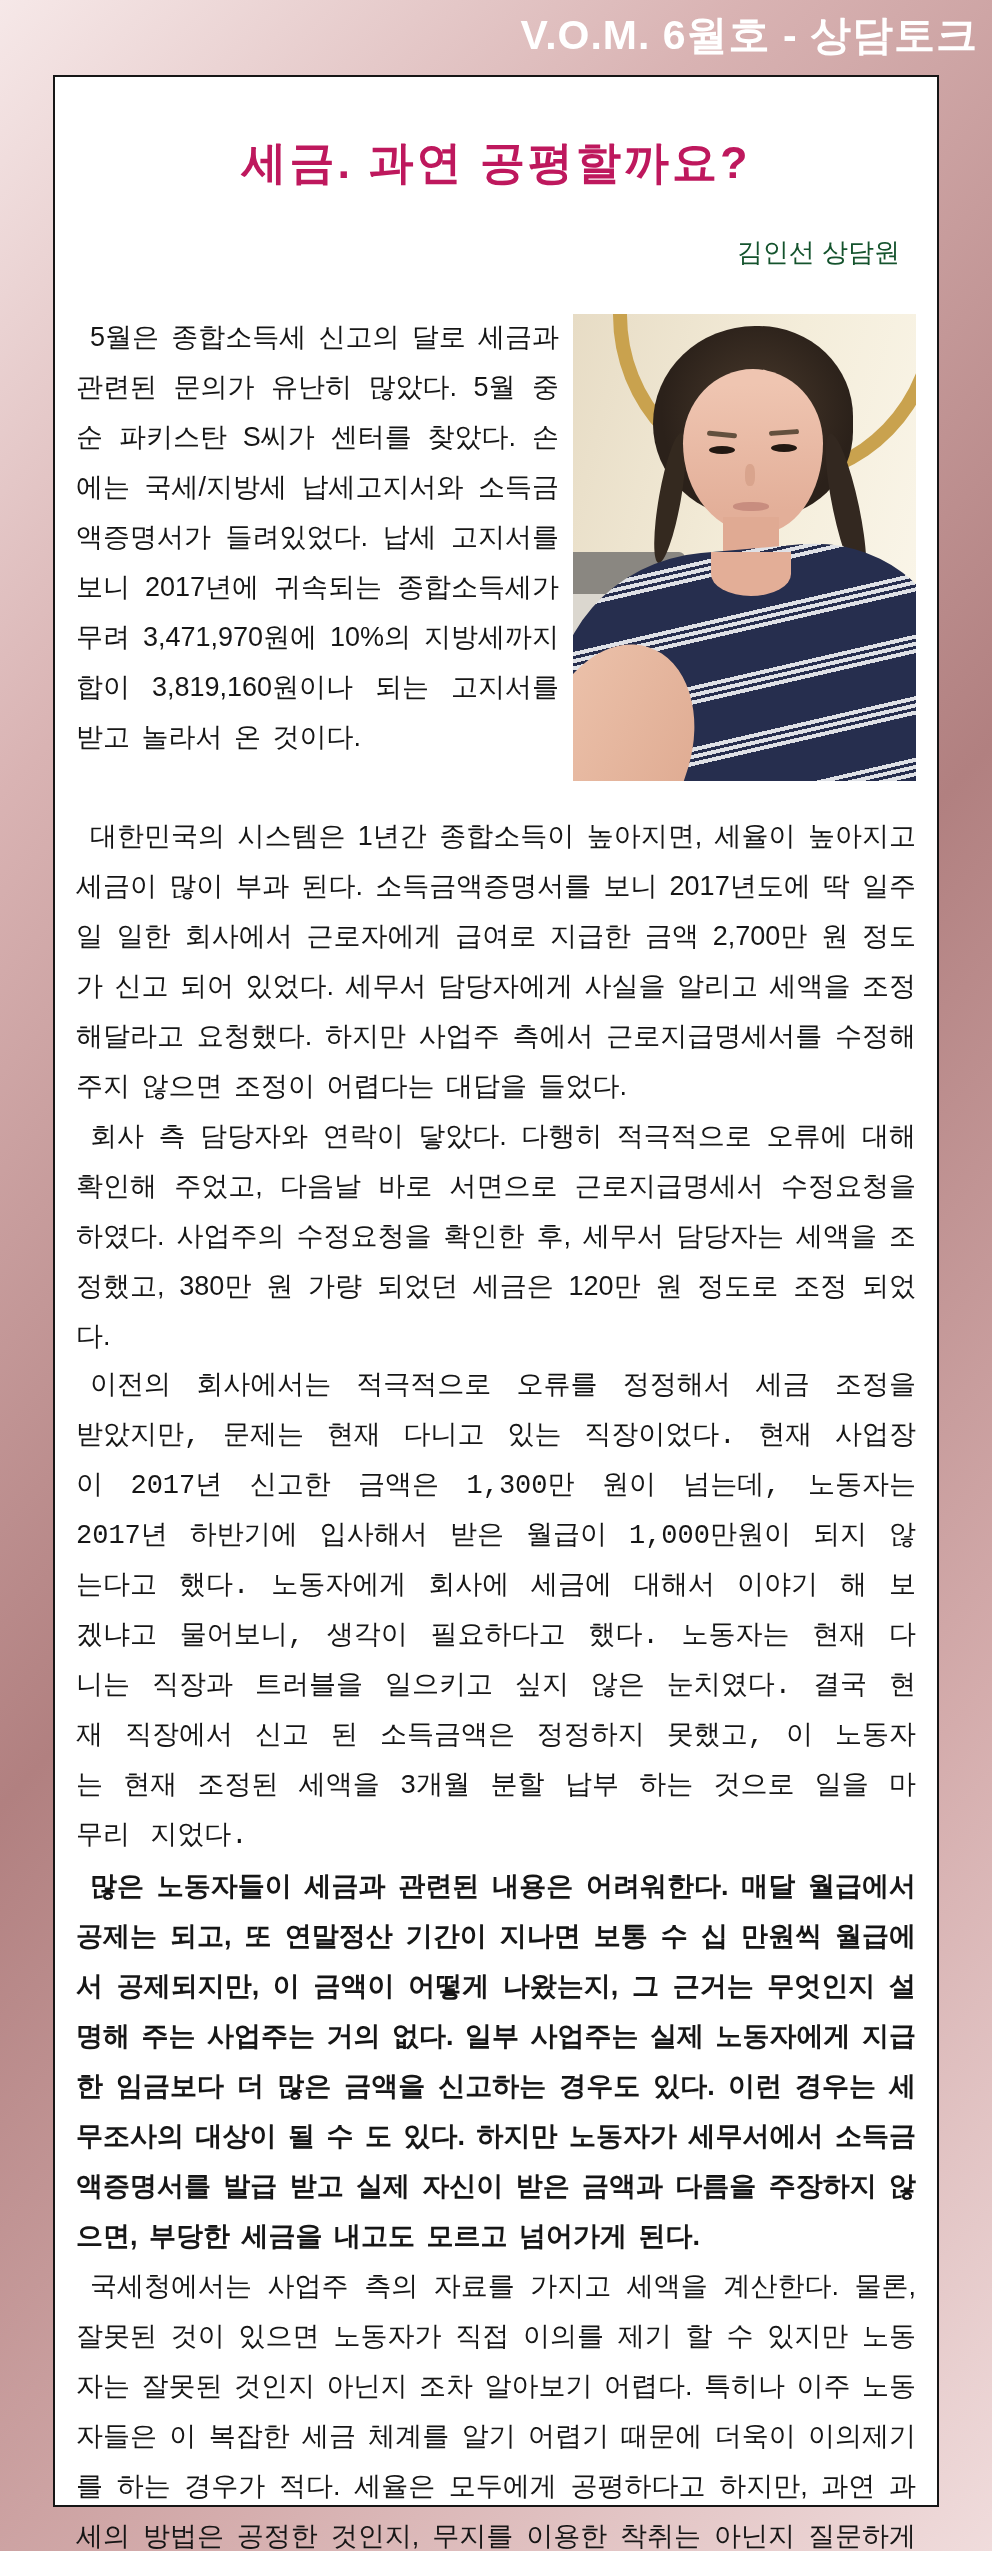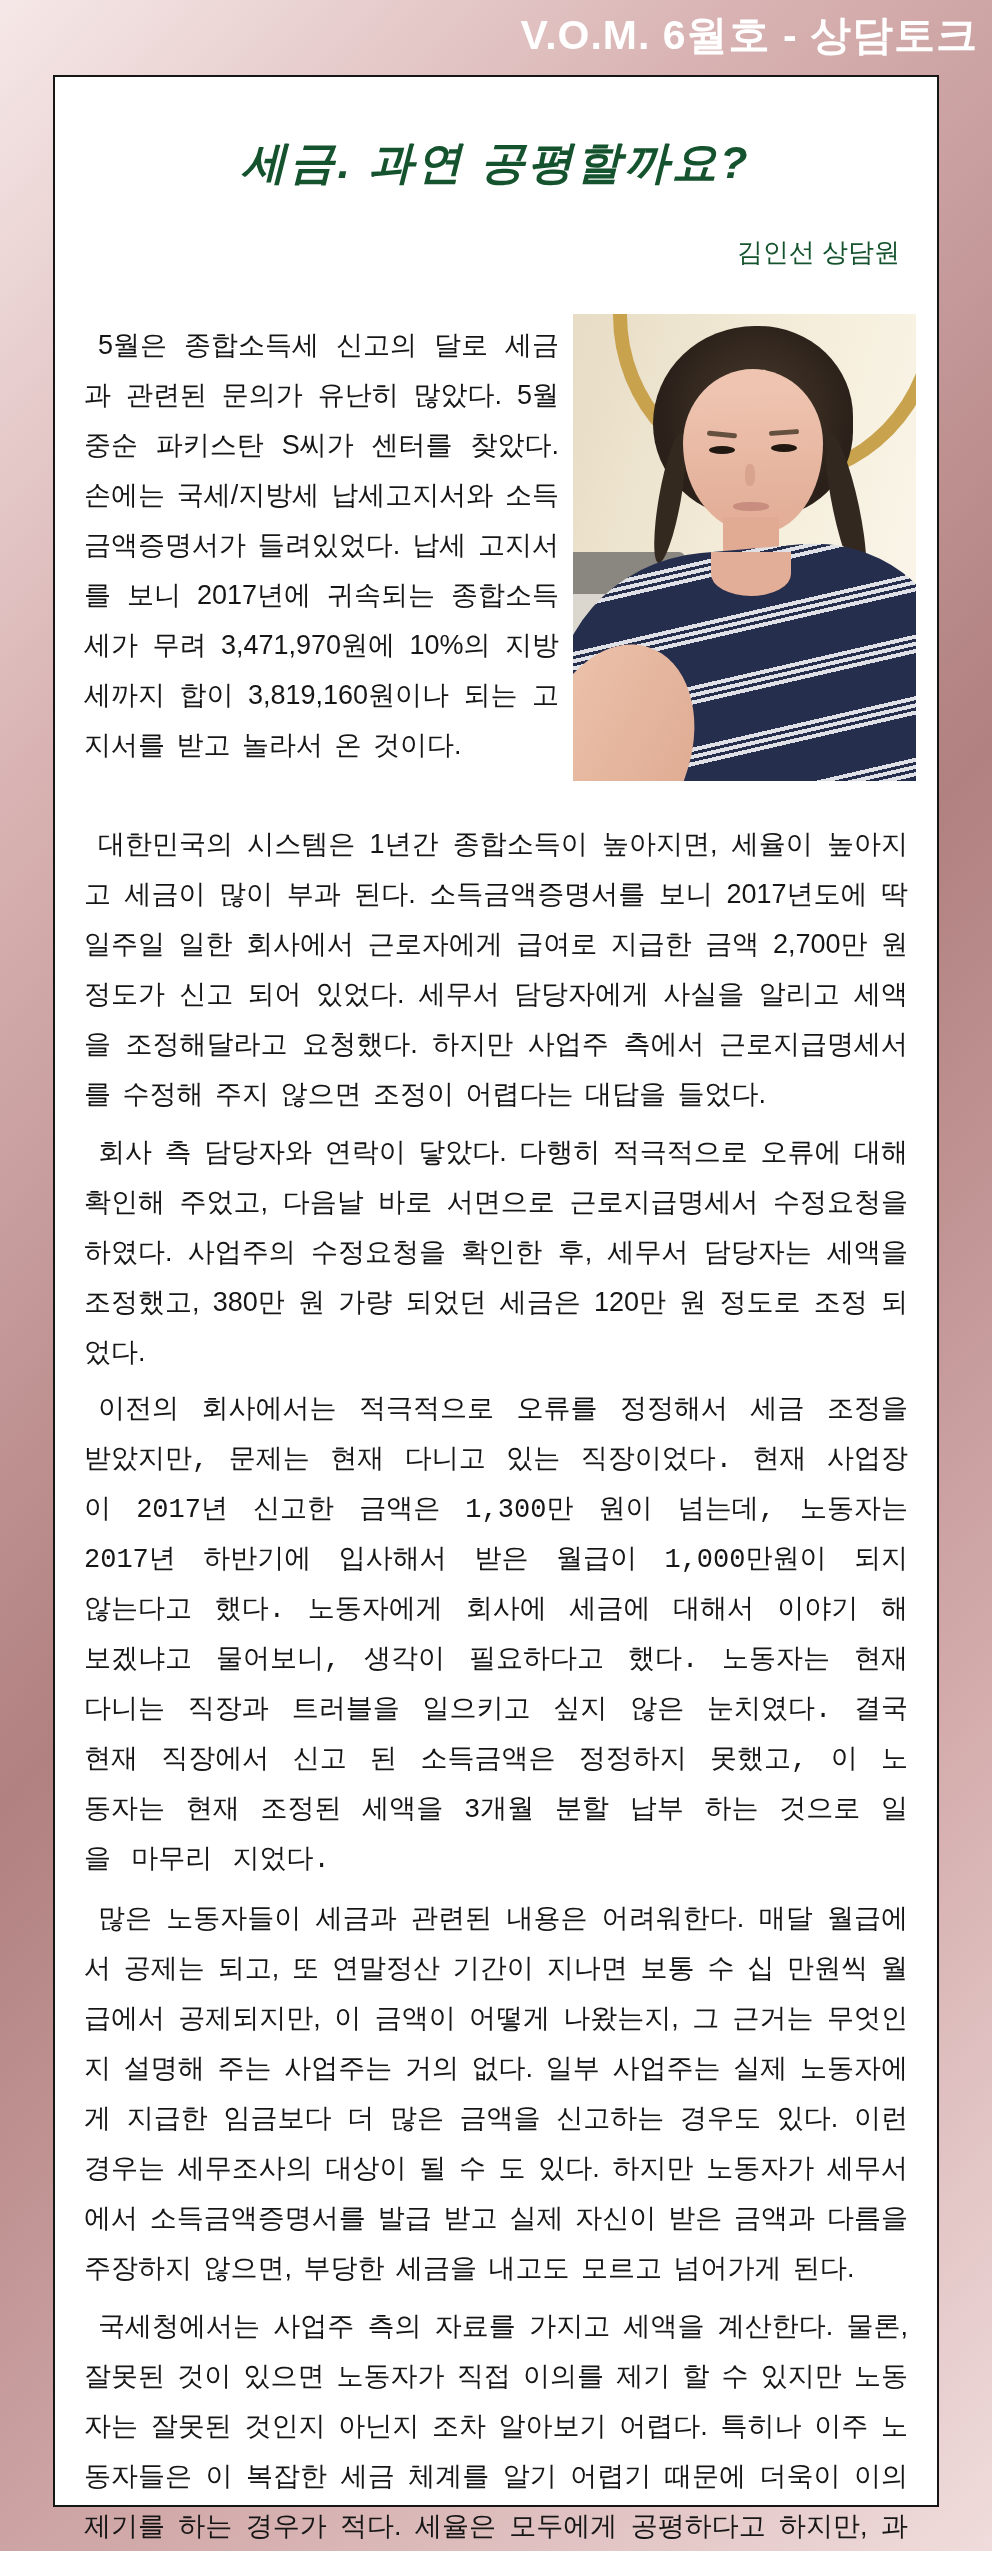--- a/index.html
+++ b/index.html
@@ -20,38 +20,37 @@
   }
   .content-box {
     position:absolute; left:53px; top:75px; width:886px; height:2432px;
     background:#ffffff; border:2px solid #161616; box-sizing:border-box;
     padding:0 21px;
   }
   .article-title {
     margin:56px 0 0 0;
     text-align:center;
     font-size:45px; font-weight:800; letter-spacing:3px;
-    color:#14532d;
-    font-style:italic;
+    color:#be185d;
   }
   .byline {
     margin-top:42px; padding-right:16px;
     text-align:right;
     font-size:26px; color:#14532d;
   }
   .article-body {
     margin-top:42px;
     font-size:27px; line-height:50px; color:#161616;
     text-align:justify; word-spacing:4px;
   }
-  .article-body p { margin:8px; text-indent:14px; }
+  .article-body p { margin:0; text-indent:14px; }
   .intro { display:flow-root; }
   .para-2 { margin-top:36px; }
   .para-4 { margin-top:52px;font-family:Liberation Mono, monospace; }
-  .para-5 { margin-top:118px; }
+  .para-5 { margin-top:118px;font-weight:bold; }
 
   
   .photo {
     float:right; width:343px; height:467px; margin:2px 0 30px 14px;
     position:relative; overflow:hidden;
     background:linear-gradient(105deg, #e7dcc5 0%, #f4edda 50%, #fbf7ec 100%);
   }
   .photo * { position:absolute; }
   .mirror-frame {
     left:40px; top:-168px; width:300px; height:310px;

